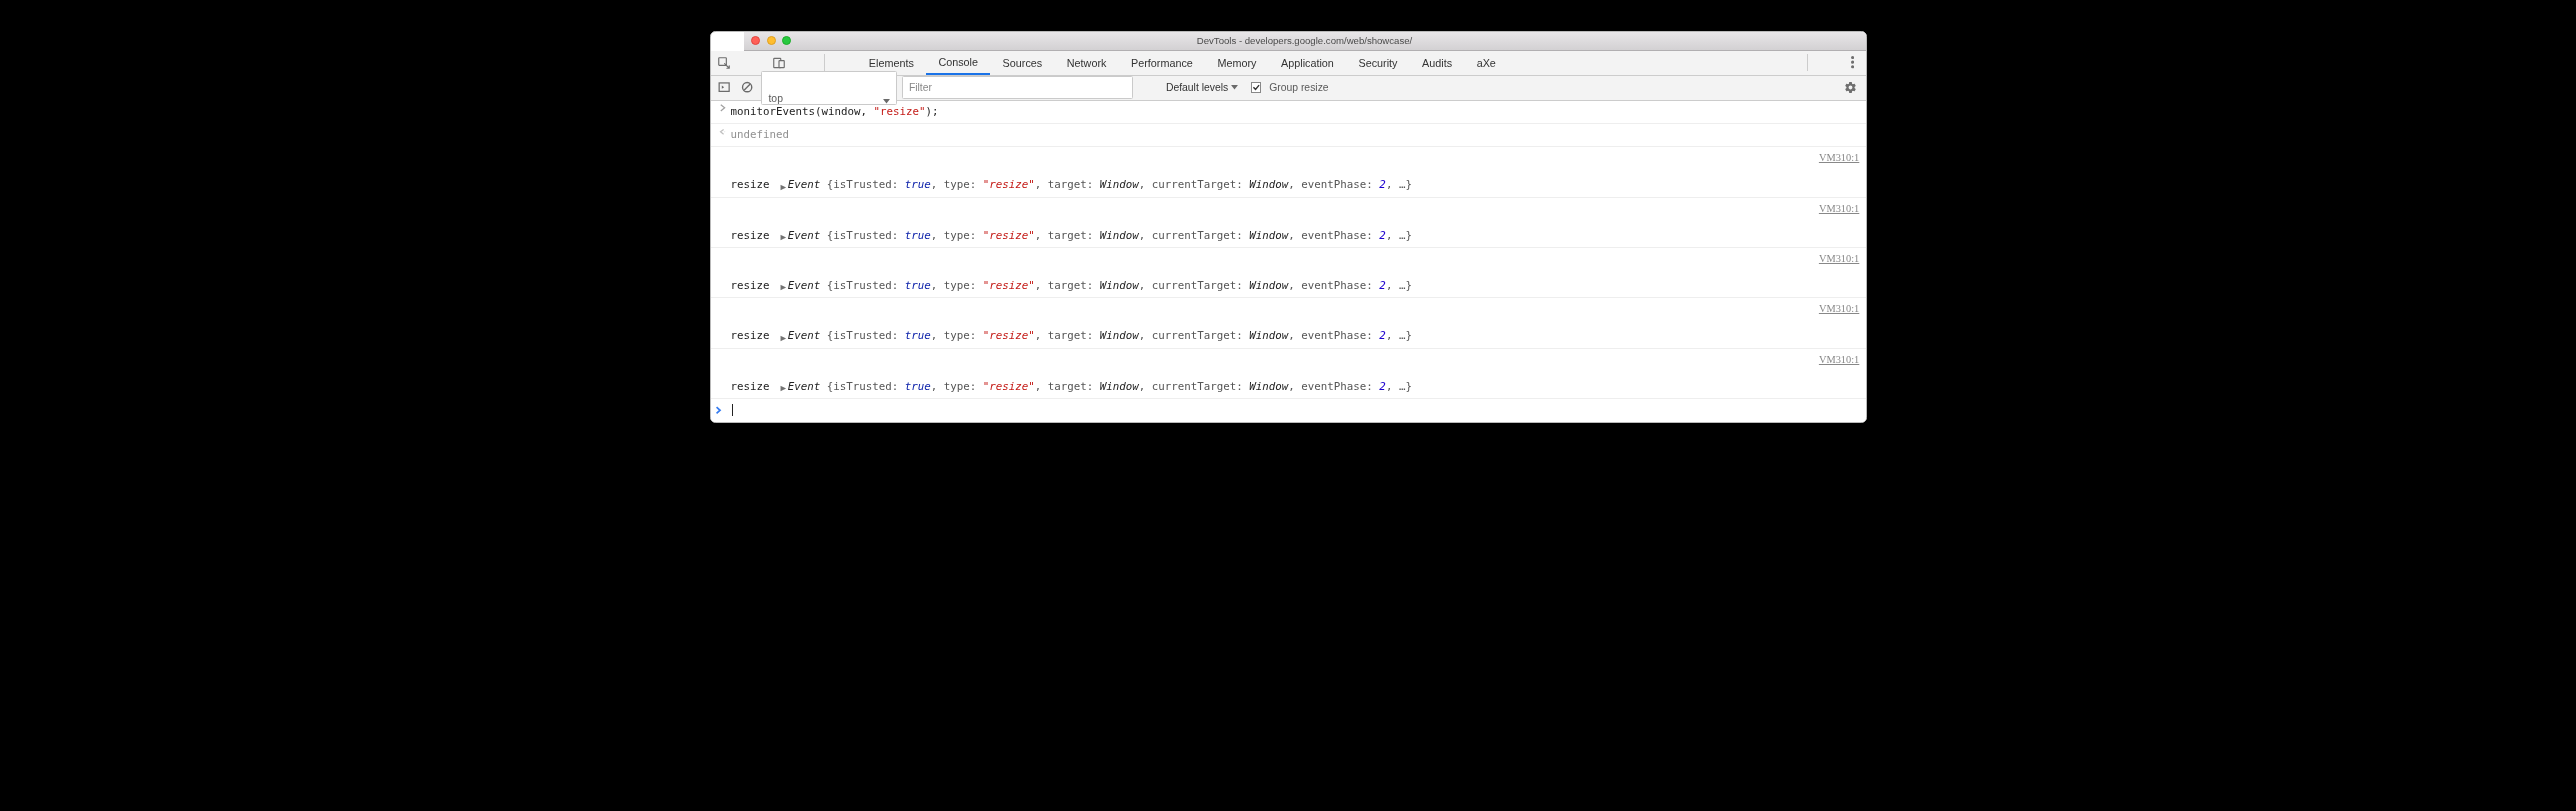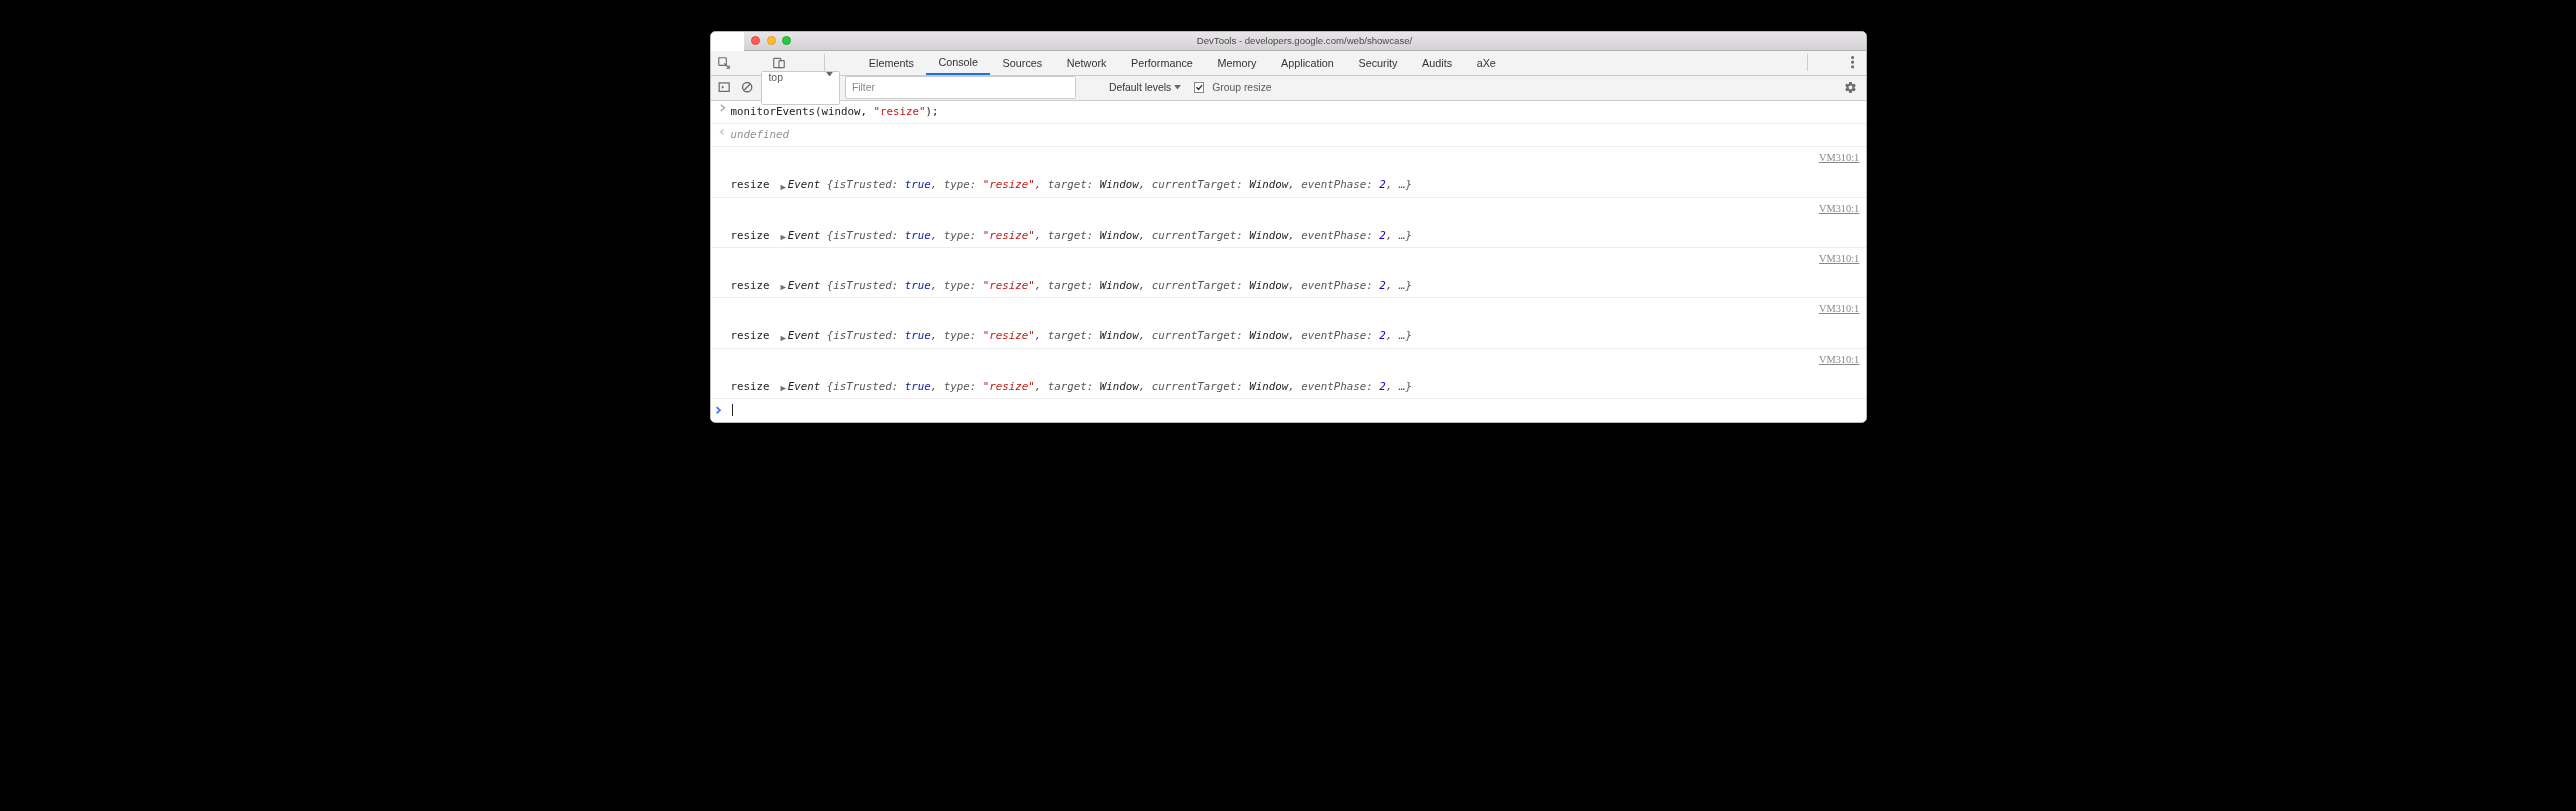--- a/index.html
+++ b/index.html
@@ -64,21 +64,21 @@
     height: 25px;
     background: #f3f3f3;
     border-bottom: 0.8px solid #ccc;
     display:flex; align-items:center;
     font-size:10.4px; color:#5a5a5a;
     padding: 0 4.6px; gap:4.6px;
   }
   .tb-btn { width:18.5px; height:18.5px; display:flex; align-items:center; justify-content:center; border-radius:1.5px;}
   .context-sel {
     height:34px; border:0.8px solid #cacaca; background:#fff;
-    display:flex; align-items:flex-start; padding:0 6.2px; gap:43px;
+    display:flex; align-items:flex-end; padding:0 6.2px; gap:100px;
     border-radius:1.5px;
   }
   .filter-input {
     height:23px; border:0.8px solid #cacaca; background:#fff;
     border-radius:1.5px; padding:0 6.2px; font-size:10.4px; color:#999;
     width: 231px; outline:none;
   }
   .filter-input::placeholder { color:#888; }
   .levels { display:flex; align-items:center; gap:3.1px; color:#333; margin-left:4.6px;padding-left:24px;}
   .checkbox { width:10.8px; height:10.8px; border:0.8px solid #888; background:#fff; display:inline-flex; align-items:center; justify-content:center; margin:0 3.1px 0 7.7px;}
@@ -95,33 +95,33 @@
     display:flex; align-items:flex-start;
     border-bottom: 0.8px solid #eee;
     padding: 3.1px 6.2px 3.1px 4.6px;
     min-height: 18.5px;
   }
   .gutter { width:15.4px; flex:none; color:#bbb; display:flex; justify-content:center; padding-top:0.8px;}
   .content { flex:1; display:flex; align-items:flex-end; flex-wrap:nowrap; white-space:pre;}
   .src { color:#888; text-decoration:underline; font-family:Liberation Serif, serif; font-size:10.4px; margin-left:auto;}
   .kw-fn { color:#222; }
   .kw-str { color:#c41a16; }
-  .kw-prop-i { color:#565656; font-style:italic; }
+  .kw-prop-i { color:#565656; }
   .kw-true { color:#0d22aa; font-style:italic;}
   .kw-num { color:#1c00cf; font-style:italic;}
   .kw-win { color:#222; font-style:italic;}
   .evt-label { color:#222; }
   .obj-name { font-style:italic; color:#222;margin-top:27px;}
   .expand { color:#727272; margin: 0 1.5px 0 4.6px; font-size:9.3px;}
   .prompt-row { display:flex; align-items:center; padding:4.6px 6.2px 6.2px 4.6px;}
   .prompt-row .caret { color:#367cf1; font-weight:bold; width:15.4px; text-align:center;}
   .prompt-row .cursor { width:0.8px; height:12.3px; background:#222; margin-left:1.5px; animation:blink 1s step-end infinite;}
   @keyframes blink { 50% { opacity:0; } }
   .return-arrow { color:#bbb; }
-  .undef { color:#919191;font-style:italic; }
+  .undef { color:#919191; }
   svg { display:block; }
 </style>
 </head>
 <body>
 
 <div class="window">
 
   <div class="titlebar">
     <div class="traffic">
       <div class="tl red"></div>

